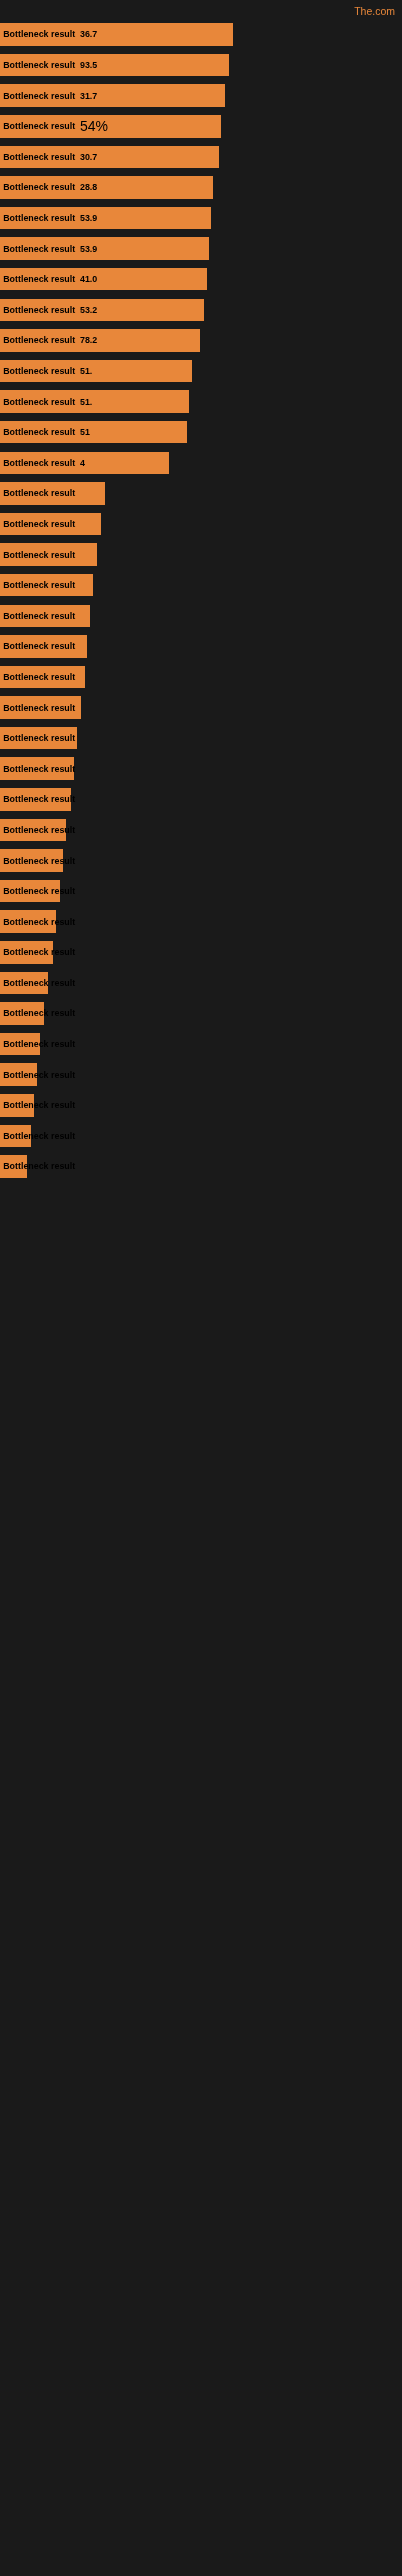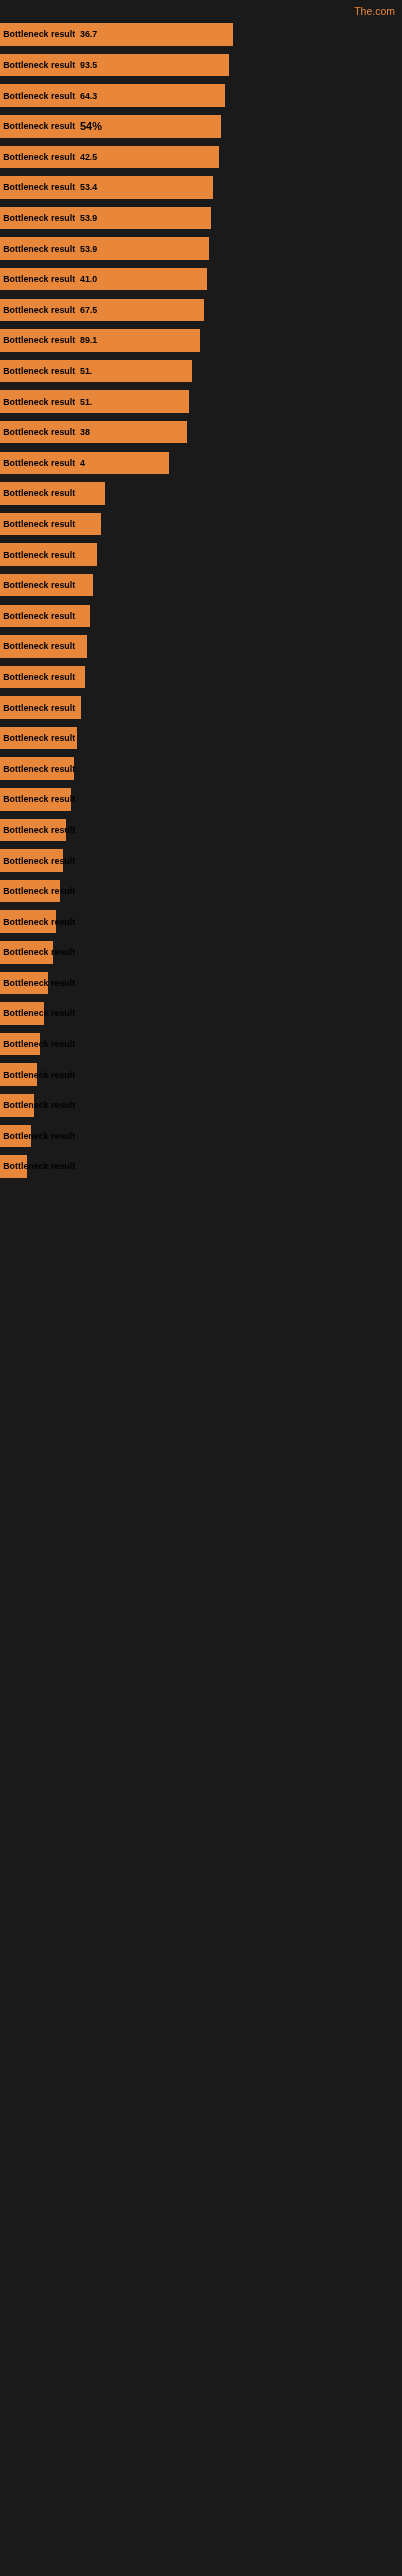--- a/index.html
+++ b/index.html
@@ -46,48 +46,48 @@
           <span style="color: rgb(0, 0, 0); font-size: 8.9px; font-weight: bold; white-space: nowrap; padding: 0px 3.2px;">Bottleneck result</span>
           <span style="color: rgb(0, 0, 0); font-size: 8.9px; font-weight: bold; padding-left: 1.6px;">93.5</span>
         </div>
       </div>
       <div style="height: 1.6px;"></div>
     </div>
     <div style="margin: 0px;">
       <div style="display: flex; align-items: center; height: 29px;">
         <div style="height: 22.5px; background: rgb(232, 135, 58); display: flex; align-items: center; width: 225px; min-width: 8px;">
           <span style="color: rgb(0, 0, 0); font-size: 8.9px; font-weight: bold; white-space: nowrap; padding: 0px 3.2px;">Bottleneck result</span>
-          <span style="color: rgb(0, 0, 0); font-size: 8.9px; font-weight: bold; padding-left: 1.6px;">64.3</span>
+          <span style="color: rgb(0, 0, 0); font-size: 8.9px; font-weight: bold; padding-left: 1.6px;">31.7</span>
         </div>
       </div>
       <div style="height: 1.6px;"></div>
     </div>
     <div style="margin: 0px;">
       <div style="display: flex; align-items: center; height: 29px;">
         <div style="height: 22.5px; background: rgb(232, 135, 58); display: flex; align-items: center; width: 221px; min-width: 8px;">
           <span style="color: rgb(0, 0, 0); font-size: 8.9px; font-weight: bold; white-space: nowrap; padding: 0px 3.2px;">Bottleneck result</span>
-          <span style="color: rgb(0, 0, 0); font-size: 11px; font-weight: bold; padding-left: 1.6px;">54%</span>
+          <span style="color: rgb(0, 0, 0); font-size: 14px; font-weight: normal; padding-left: 1.6px;">54%</span>
         </div>
       </div>
       <div style="height: 1.6px;"></div>
     </div>
     <div style="margin: 0px;">
       <div style="display: flex; align-items: center; height: 29px;">
         <div style="height: 22.5px; background: rgb(232, 135, 58); display: flex; align-items: center; width: 219px; min-width: 8px;">
           <span style="color: rgb(0, 0, 0); font-size: 8.9px; font-weight: bold; white-space: nowrap; padding: 0px 3.2px;">Bottleneck result</span>
-          <span style="color: rgb(0, 0, 0); font-size: 8.9px; font-weight: bold; padding-left: 1.6px;">42.5</span>
+          <span style="color: rgb(0, 0, 0); font-size: 8.9px; font-weight: bold; padding-left: 1.6px;">30.7</span>
         </div>
       </div>
       <div style="height: 1.6px;"></div>
     </div>
     <div style="margin: 0px;">
       <div style="display: flex; align-items: center; height: 29px;">
         <div style="height: 22.5px; background: rgb(232, 135, 58); display: flex; align-items: center; width: 213px; min-width: 8px;">
           <span style="color: rgb(0, 0, 0); font-size: 8.9px; font-weight: bold; white-space: nowrap; padding: 0px 3.2px;">Bottleneck result</span>
-          <span style="color: rgb(0, 0, 0); font-size: 8.9px; font-weight: bold; padding-left: 1.6px;">53.4</span>
+          <span style="color: rgb(0, 0, 0); font-size: 8.9px; font-weight: bold; padding-left: 1.6px;">28.8</span>
         </div>
       </div>
       <div style="height: 1.6px;"></div>
     </div>
     <div style="margin: 0px;">
       <div style="display: flex; align-items: center; height: 29px;">
         <div style="height: 22.5px; background: rgb(232, 135, 58); display: flex; align-items: center; width: 211px; min-width: 8px;">
           <span style="color: rgb(0, 0, 0); font-size: 8.9px; font-weight: bold; white-space: nowrap; padding: 0px 3.2px;">Bottleneck result</span>
           <span style="color: rgb(0, 0, 0); font-size: 8.9px; font-weight: bold; padding-left: 1.6px;">53.9</span>
         </div>
@@ -109,30 +109,30 @@
           <span style="color: rgb(0, 0, 0); font-size: 8.9px; font-weight: bold; white-space: nowrap; padding: 0px 3.2px;">Bottleneck result</span>
           <span style="color: rgb(0, 0, 0); font-size: 8.9px; font-weight: bold; padding-left: 1.6px;">41.0</span>
         </div>
       </div>
       <div style="height: 1.6px;"></div>
     </div>
     <div style="margin: 0px;">
       <div style="display: flex; align-items: center; height: 29px;">
         <div style="height: 22.5px; background: rgb(232, 135, 58); display: flex; align-items: center; width: 204px; min-width: 8px;">
           <span style="color: rgb(0, 0, 0); font-size: 8.9px; font-weight: bold; white-space: nowrap; padding: 0px 3.2px;">Bottleneck result</span>
-          <span style="color: rgb(0, 0, 0); font-size: 8.9px; font-weight: bold; padding-left: 1.6px;">67.5</span>
+          <span style="color: rgb(0, 0, 0); font-size: 8.9px; font-weight: bold; padding-left: 1.6px;">53.2</span>
         </div>
       </div>
       <div style="height: 1.6px;"></div>
     </div>
     <div style="margin: 0px;">
       <div style="display: flex; align-items: center; height: 29px;">
         <div style="height: 22.5px; background: rgb(232, 135, 58); display: flex; align-items: center; width: 200px; min-width: 8px;">
           <span style="color: rgb(0, 0, 0); font-size: 8.9px; font-weight: bold; white-space: nowrap; padding: 0px 3.2px;">Bottleneck result</span>
-          <span style="color: rgb(0, 0, 0); font-size: 8.9px; font-weight: bold; padding-left: 1.6px;">89.1</span>
+          <span style="color: rgb(0, 0, 0); font-size: 8.9px; font-weight: bold; padding-left: 1.6px;">78.2</span>
         </div>
       </div>
       <div style="height: 1.6px;"></div>
     </div>
     <div style="margin: 0px;">
       <div style="display: flex; align-items: center; height: 29px;">
         <div style="height: 22.5px; background: rgb(232, 135, 58); display: flex; align-items: center; width: 192px; min-width: 8px;">
           <span style="color: rgb(0, 0, 0); font-size: 8.9px; font-weight: bold; white-space: nowrap; padding: 0px 3.2px;">Bottleneck result</span>
           <span style="color: rgb(0, 0, 0); font-size: 8.9px; font-weight: bold; padding-left: 1.6px;">51.</span>
         </div>
@@ -145,21 +145,21 @@
           <span style="color: rgb(0, 0, 0); font-size: 8.9px; font-weight: bold; white-space: nowrap; padding: 0px 3.2px;">Bottleneck result</span>
           <span style="color: rgb(0, 0, 0); font-size: 8.9px; font-weight: bold; padding-left: 1.6px;">51.</span>
         </div>
       </div>
       <div style="height: 1.6px;"></div>
     </div>
     <div style="margin: 0px;">
       <div style="display: flex; align-items: center; height: 29px;">
         <div style="height: 22.5px; background: rgb(232, 135, 58); display: flex; align-items: center; width: 187px; min-width: 8px;">
           <span style="color: rgb(0, 0, 0); font-size: 8.9px; font-weight: bold; white-space: nowrap; padding: 0px 3.2px;">Bottleneck result</span>
-          <span style="color: rgb(0, 0, 0); font-size: 8.9px; font-weight: bold; padding-left: 1.6px;">38</span>
+          <span style="color: rgb(0, 0, 0); font-size: 8.9px; font-weight: bold; padding-left: 1.6px;">51</span>
         </div>
       </div>
       <div style="height: 1.6px;"></div>
     </div>
     <div style="margin: 0px;">
       <div style="display: flex; align-items: center; height: 29px;">
         <div style="height: 22.5px; background: rgb(232, 135, 58); display: flex; align-items: center; width: 169px; min-width: 8px;">
           <span style="color: rgb(0, 0, 0); font-size: 8.9px; font-weight: bold; white-space: nowrap; padding: 0px 3.2px;">Bottleneck result</span>
           <span style="color: rgb(0, 0, 0); font-size: 8.9px; font-weight: bold; padding-left: 1.6px;">4</span>
         </div>

